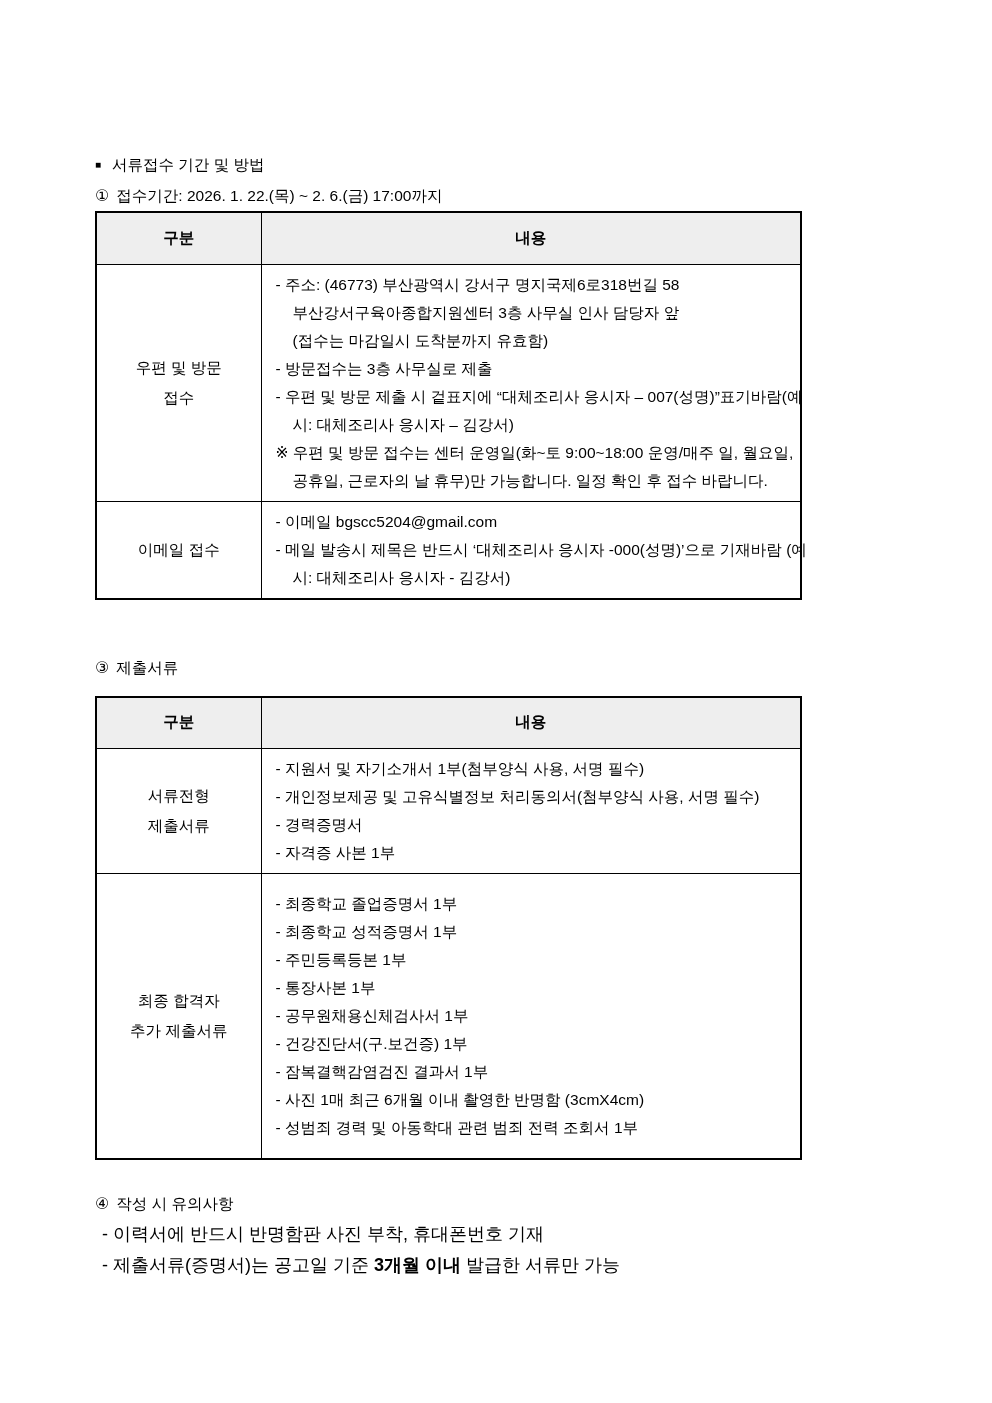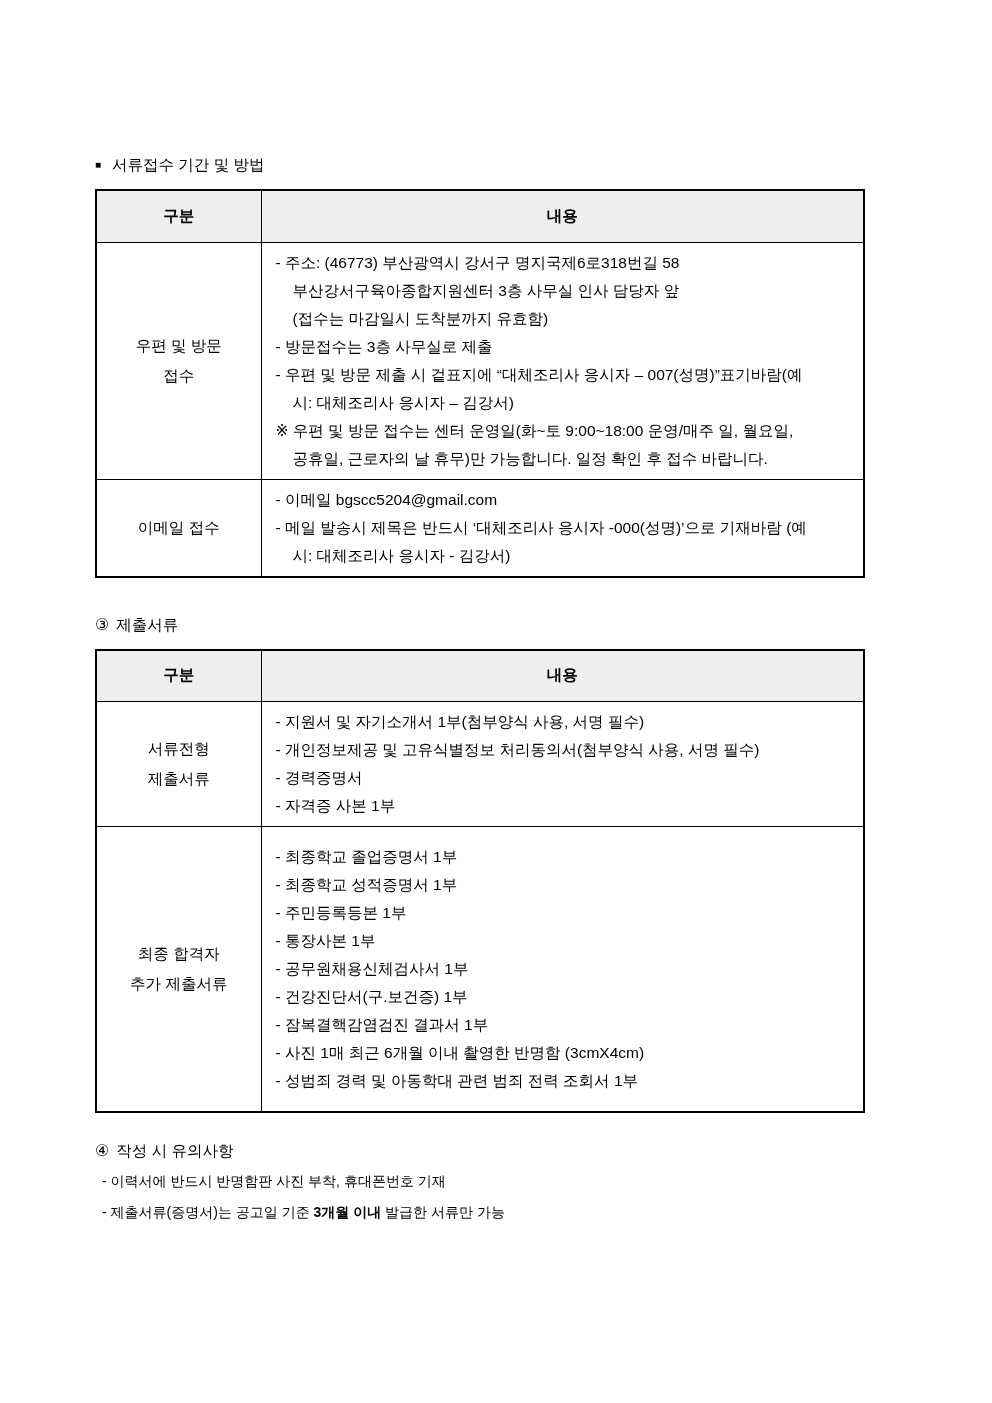--- a/index.html
+++ b/index.html
@@ -22,24 +22,23 @@
   .sq {
     font-size: 10px;
     vertical-align: 2px;
     margin-right: 11px;
   }
   .circ {
     font-size: 16px;
     margin-right: 7px;
   }
   table.doc-table {
-    width: 770px;
+    width: 707px;
     border-collapse: collapse;
     border: 2.5px solid #000;
-    margin-top: 9px;
     table-layout: fixed;
     padding-left: 20px;
   }
   table.doc-table th, table.doc-table td {
     border: 1px solid #000;
     font-size: 15.5px;
   }
   table.doc-table th {
     background: #eeeeee;
     font-weight: bold;
@@ -60,41 +59,44 @@
   }
   td.content.tall { padding-top: 16px; padding-bottom: 16px; }
   .ln {
     line-height: 28px;
     white-space: nowrap;
   }
   .ln.cont { padding-left: 17px; }
   .sec-heading {
     font-size: 15.5px;
     line-height: 31px;
-    margin-top: 31px;
+    margin-top: 52px;
     white-space: nowrap;
   }
-  .sec4 { margin-top: 22px; }
+  .sec4 { margin-top: 28px; }
   .note-line {
-    font-size: 14px;
+    font-size: 18px;
     line-height: 31px;
     padding-left: 7px;
     white-space: nowrap;
   }
   .b { font-weight: bold; }
   .bu { font-weight: bold; text-decoration: underline; text-underline-offset: 3px; }
   .gap-table2 { margin-top: 13px; }
 </style>
 </head>
 <body>
 
 <div class="doc">
 
   <div class="intro-line">
     <span class="sq">■</span><span>서류접수 기간 및 방법</span>
+  </div>
+  <div class="intro-line">
+    <span class="circ">①</span><span>접수기간: 2026. 1. 22.(목) ~ 2. 6.(금) 17:00까지</span>
   </div>
 
   <table class="doc-table">
     <thead>
       <tr>
         <th class="col-cat">구분</th>
         <th>내용</th>
       </tr>
     </thead>
     <tbody>

